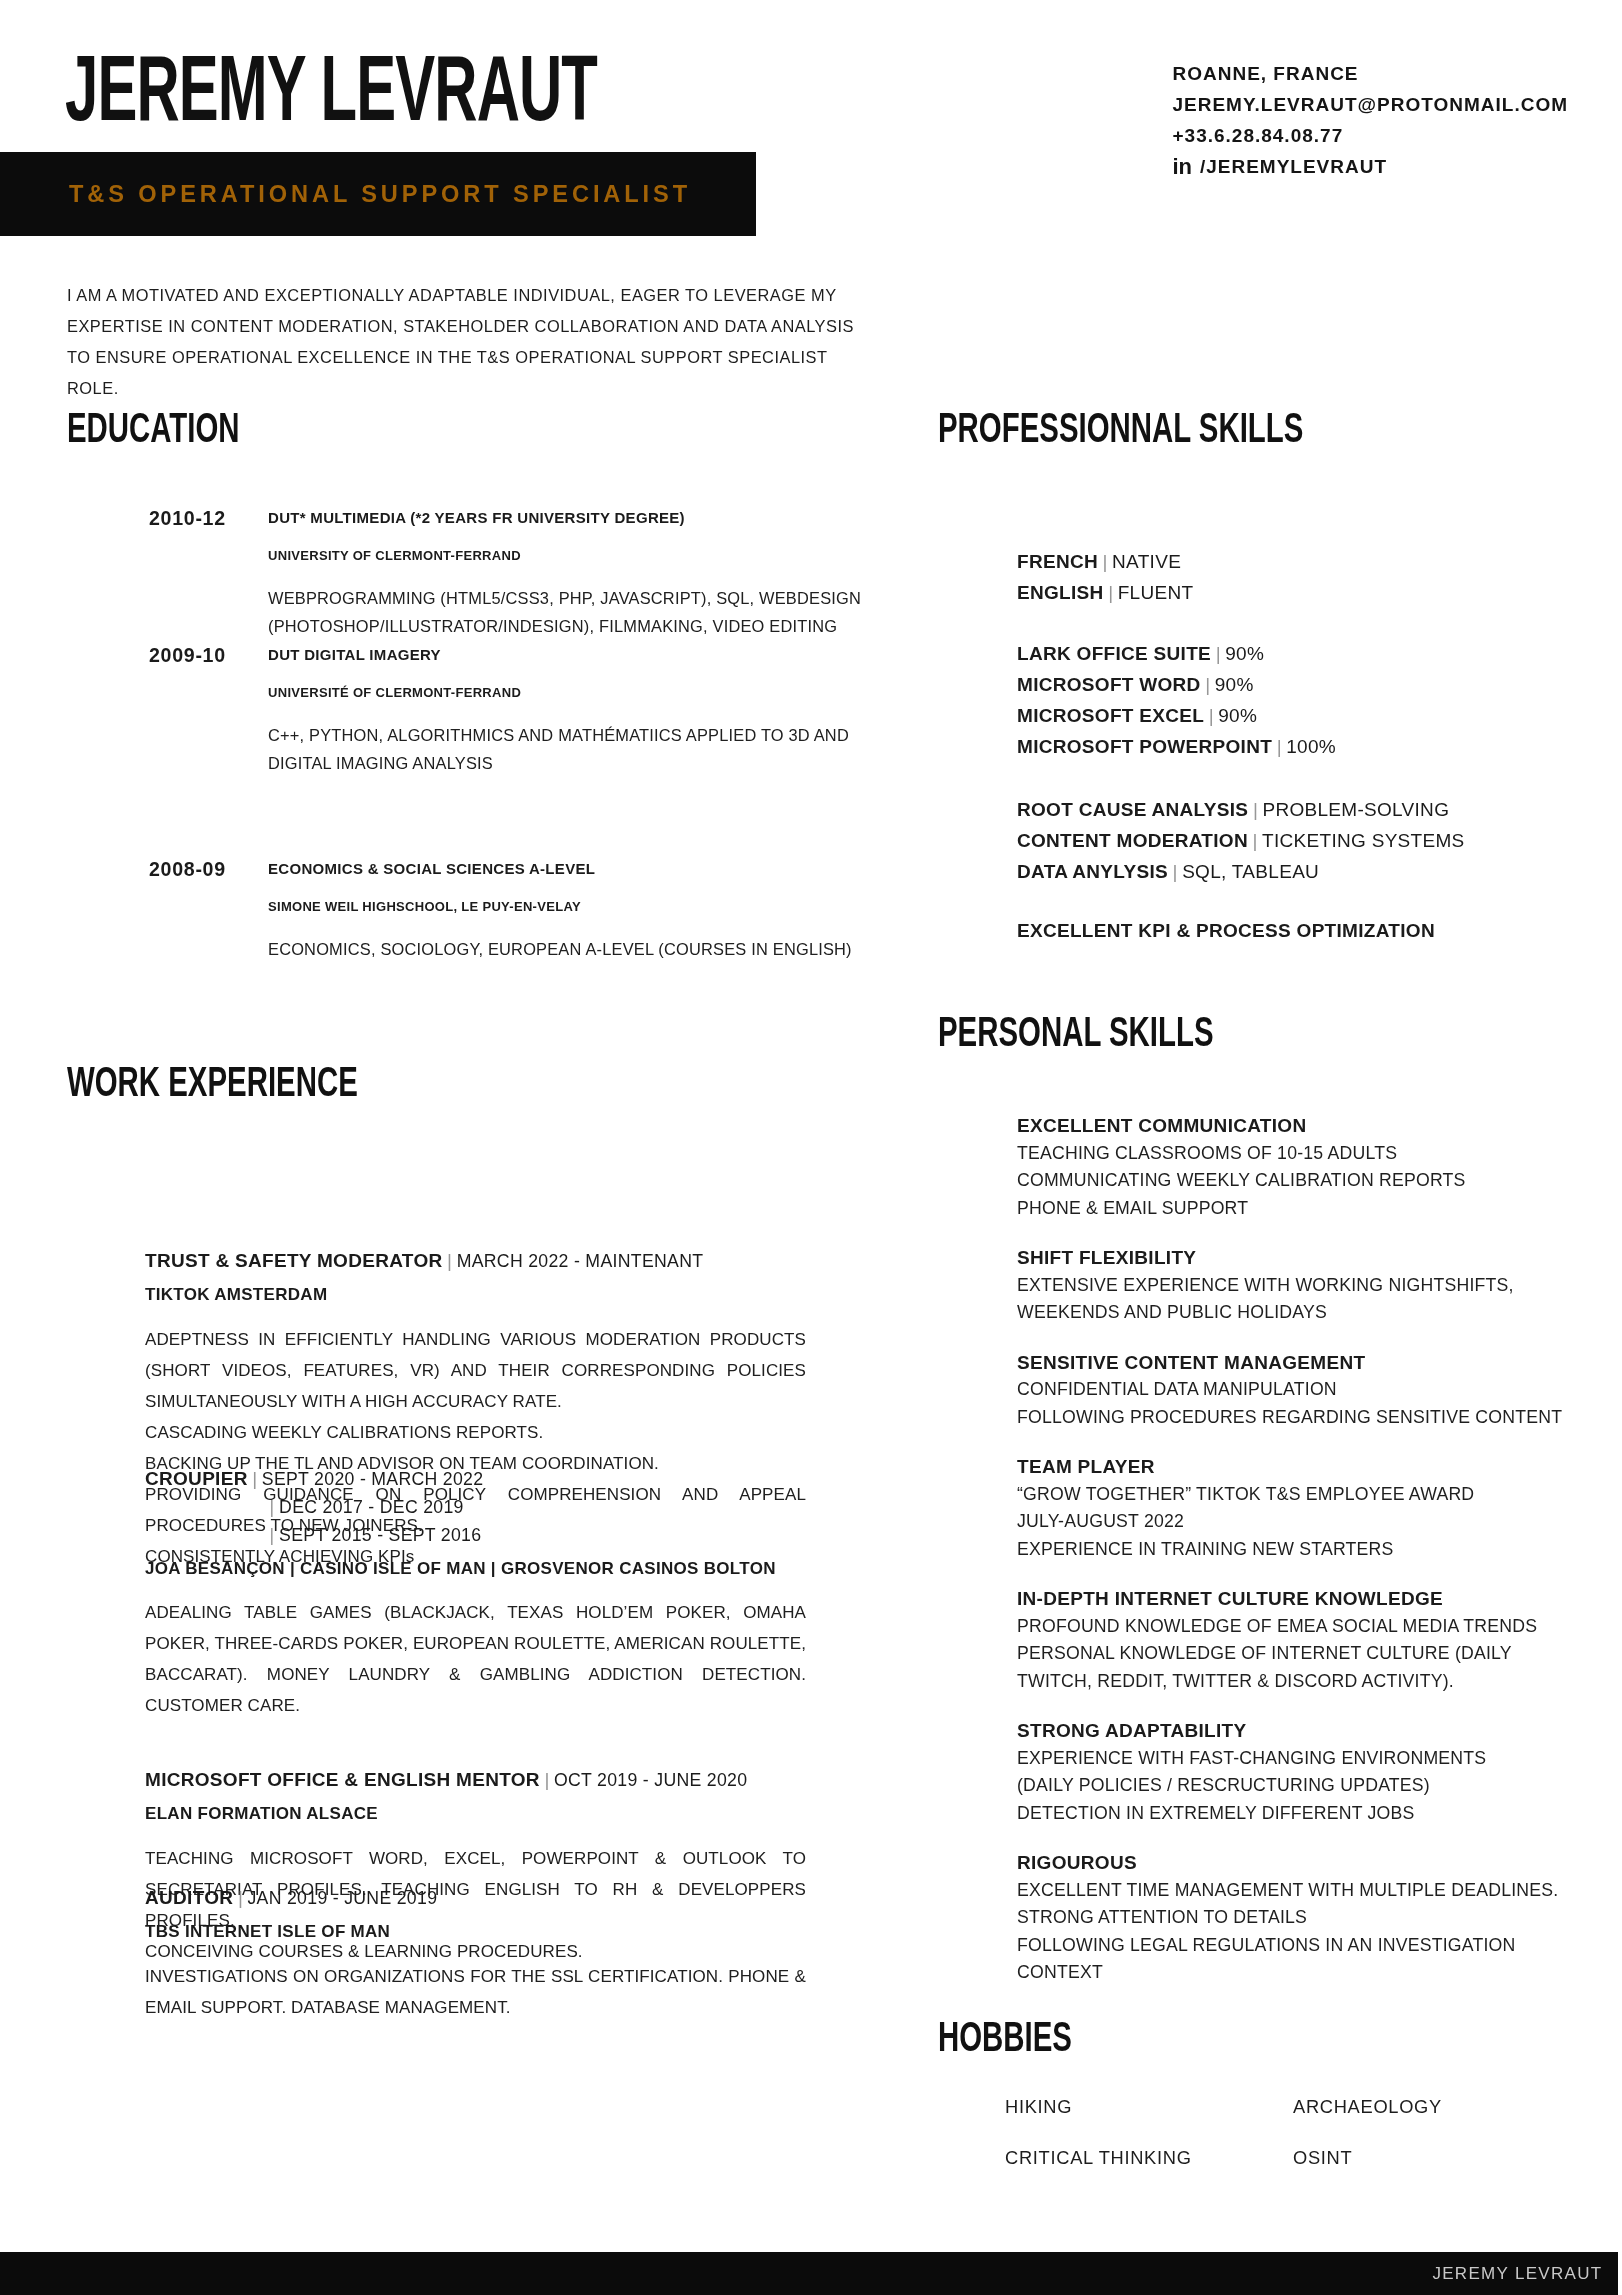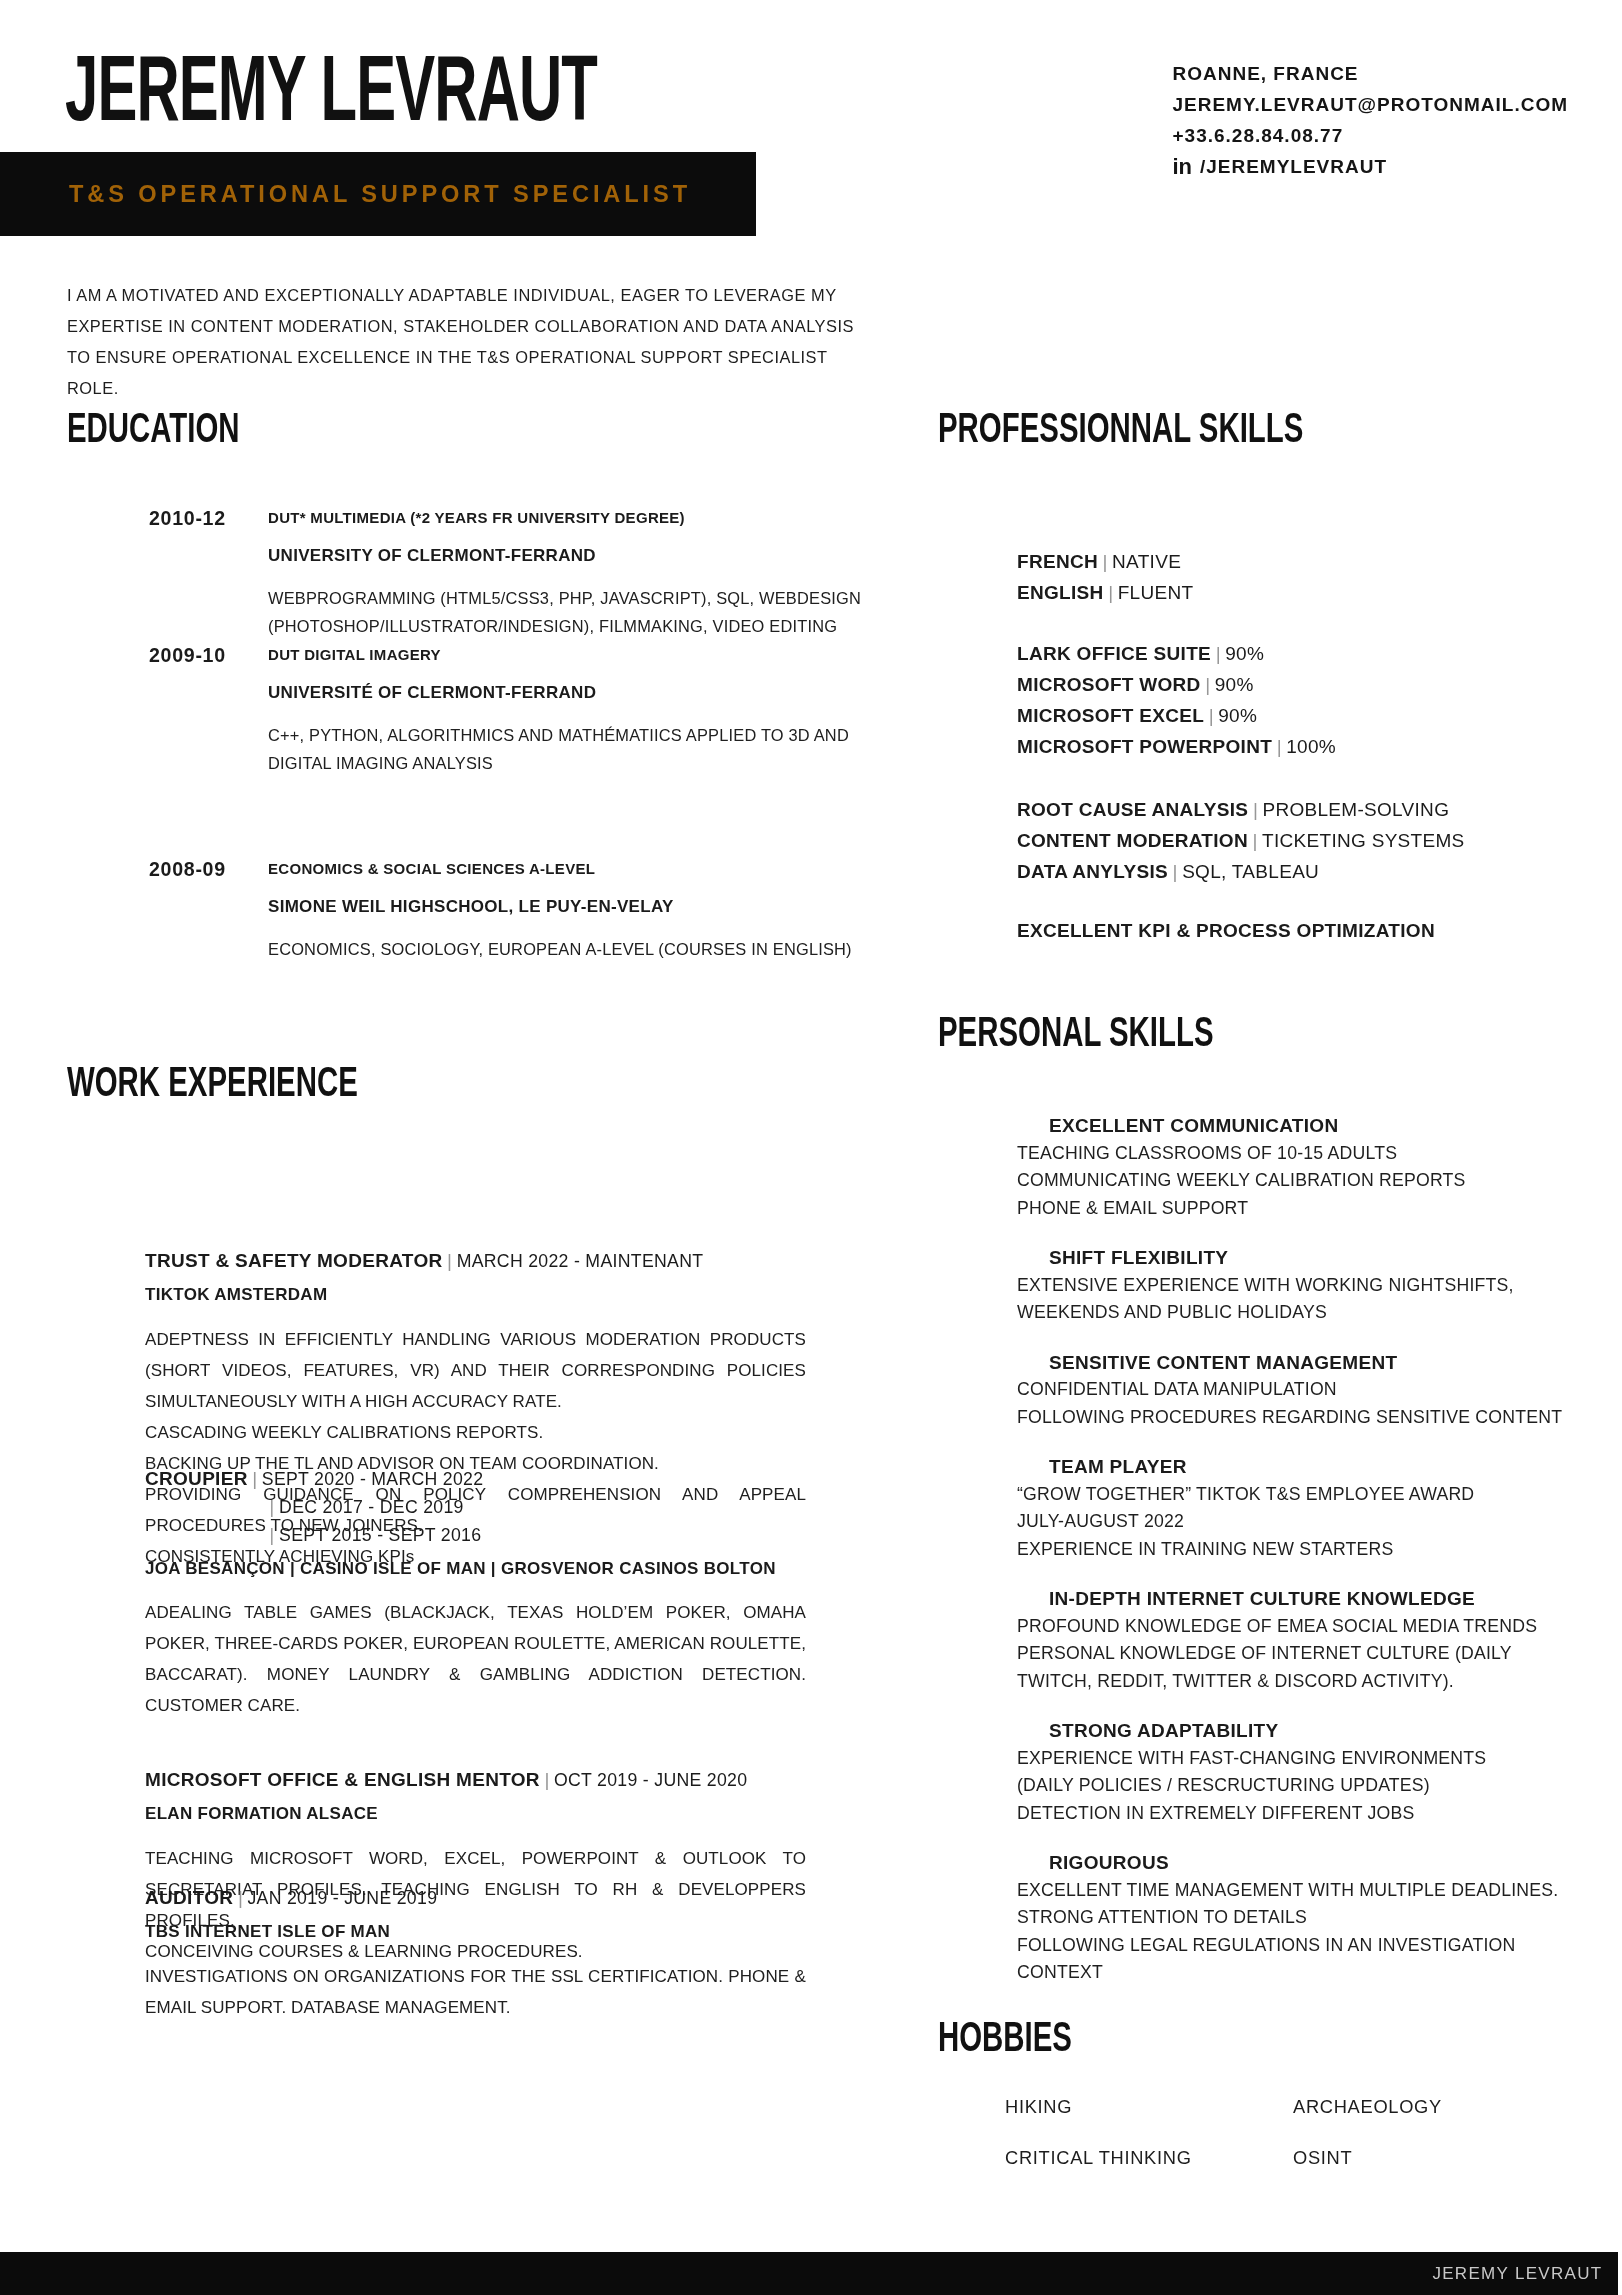--- a/index.html
+++ b/index.html
@@ -29,21 +29,21 @@
   #prof-heading{left:938px;top:407px;}
   #personal-heading{left:938px;top:1011px;}
   #hobbies-heading{left:938px;top:2016px;}
 
   
   .edu-entry{position:absolute;left:67px;width:831px;}
   #edu-0{top:507px;} #edu-1{top:644px;} #edu-2{top:858px;}
   .edu-years{position:absolute;left:82px;top:0;font-size:19.6px;font-weight:bold;letter-spacing:0.7px;}
   .edu-body{margin-left:201px;}
   .edu-title{font-size:15px;font-weight:bold;letter-spacing:0.3px;line-height:22px;white-space:nowrap;}
-  .edu-school{margin-top:17px;font-size:17px;font-weight:bold;letter-spacing:0.3px;line-height:20px;}
+  .edu-school{margin-top:17px;font-size:13px;font-weight:bold;letter-spacing:0.3px;line-height:20px;}
   .edu-details{margin-top:18.3px;width:625px;font-size:16.4px;line-height:28px;
         letter-spacing:0.2px;color:#202020;}
 
   
   .work-entry{position:absolute;left:145px;width:661px;}
   #work-0{top:1251px;} #work-1{top:1469px;} #work-2{top:1770px;} #work-3{top:1888px;}
   .work-title-row{font-size:19px;line-height:20px;white-space:nowrap;}
   .wt{font-weight:bold;letter-spacing:0.3px;}
   .sep{color:#979797;font-weight:400;padding:0 4.6px;}
   .wd{font-size:17.7px;letter-spacing:0.3px;}
@@ -56,21 +56,21 @@
   
   .skill-group{position:absolute;left:1017px;}
   #languages{top:546px;} #software{top:638px;} #analysis{top:794px;} #kpi{top:915px;}
   .skill-line{font-size:19px;line-height:31px;white-space:nowrap;}
   .skill-label{font-weight:bold;letter-spacing:0.3px;}
   .skill-value{letter-spacing:0.3px;}
   .kpi-line{font-size:19px;line-height:31px;font-weight:bold;letter-spacing:0.3px;white-space:nowrap;}
 
   #personal-blocks{position:absolute;left:1017px;top:1112px;width:595px;}
   .pblock{margin-bottom:22px;}
-  .pblock-title{font-size:19px;font-weight:bold;line-height:27.5px;letter-spacing:0.3px;white-space:nowrap;margin-left:32px;}
+  .pblock-title{font-size:19px;font-weight:bold;line-height:27.5px;letter-spacing:0.3px;white-space:nowrap;}
   .pblock-line{font-size:17.7px;line-height:27.5px;letter-spacing:0.2px;white-space:nowrap;color:#1f1f1f;}
 
   
   #hobbies-items{position:absolute;left:1005px;top:2090px;width:602px;}
   .hobby-row{display:flex;margin-bottom:18.3px;line-height:33px;}
   .hobby{font-size:18.3px;letter-spacing:0.7px;color:#1d1d1d;}
   .hobby.c1{width:288px;}
 
   
   .footer{position:absolute;left:0;top:2252px;width:1622px;height:44px;background:#0b0b0b;}

